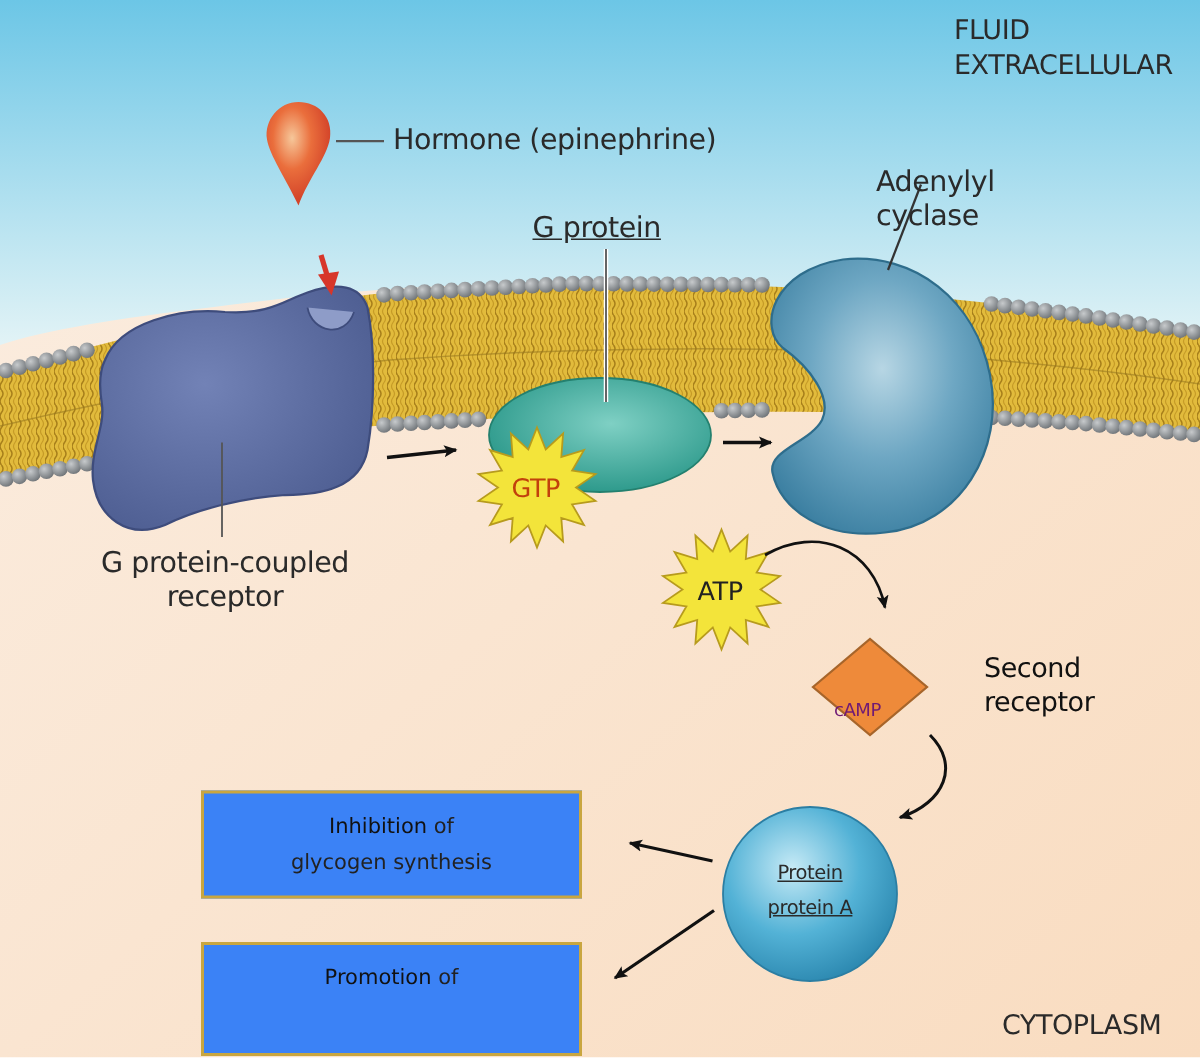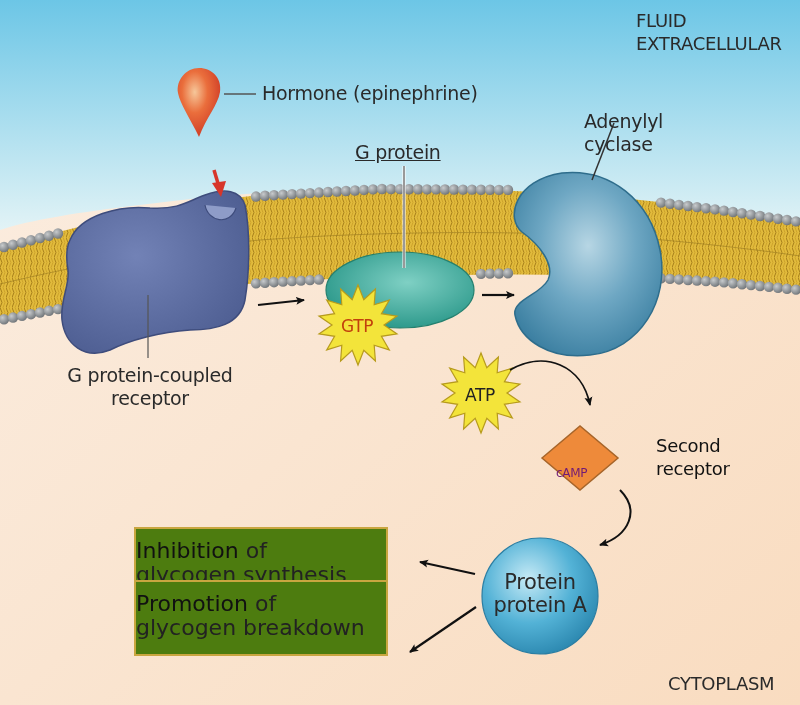--- a/index.html
+++ b/index.html
@@ -2,21 +2,21 @@
 <html><head>
 <meta charset="utf-8">
 <style>
   html, body { margin:0; padding:0; }
   body { width:800px; height:705px; overflow:hidden; font-family:"DejaVu Sans", sans-serif; }
   #stage { position:relative; width:800px; height:705px; }
   #stage svg { position:absolute; left:0; top:0; }
   .lbl { position:absolute; color:#2a2a2a; font-size:19px; line-height:23px; font-family:"DejaVu Sans", sans-serif; letter-spacing:-0.3px; }
   .lbl.center { text-align:center; }
   .bold { font-weight:normal; color:#111; }
-  .box { position:absolute; background:#4d7c0f; border:2px solid #c9a640; font-size:22px; line-height:24px; color:#222; }
+  .box { position:absolute; background:#3b82f6; border:2px solid #c9a640; text-align:center; font-size:14px; line-height:24px; color:#222; }
 </style>
 </head>
 <body>
 
 <div id="stage">
 <svg width="800" height="705" viewBox="0 0 800 705">
   <defs>
     <linearGradient id="exGrad" x1="0" y1="0" x2="0" y2="1">
       <stop offset="0" stop-color="#6cc6e6"></stop>
       <stop offset="1" stop-color="#e2f3f6"></stop>
@@ -224,29 +224,28 @@
 
   <div class="lbl" style="left:341px; top:315px; font-size:17px; color:#c2410c;">GTP</div>
   <div class="lbl" style="left:465px; top:384px; font-size:17px; color:#222;">ATP</div>
   <div class="lbl" style="left:556px; top:462px; font-size:12px; color:#701a75;">cAMP</div>
 
   <div class="lbl bold" style="left:656px; top:434px; font-size:18px;">
     <div>Second</div>
     <div>receptor</div>
   </div>
 
-  <div class="lbl center" style="left:490px; top:571px; width:100px; font-size:21px;">
+  <div class="lbl center" style="left:490px; top:571px; width:100px; font-size:13px;text-decoration:underline;">
     <div>Protein</div>
     <div>protein A</div>
   </div>
 
   <div class="box" style="left:134px; top:527px; width:254px; height:72px; padding-top:10px; box-sizing:border-box;">
     <div><span class="bold">Inhibition</span><span> of</span></div>
     <div>glycogen synthesis</div>
   </div>
 
-  <div class="box" style="left:134px; top:580px; width:254px; height:76px; padding-top:10px; box-sizing:border-box;">
+  <div class="box" style="left:134px; top:628px; width:254px; height:76px; padding-top:10px; box-sizing:border-box;">
     <div><span class="bold">Promotion</span><span> of</span></div>
-    <div>glycogen breakdown</div>
   </div>
 
   <div class="lbl" style="left:636px; top:672px; font-size:18px;margin-left:32px;">CYTOPLASM</div>
 </div>
 
 </body></html>

